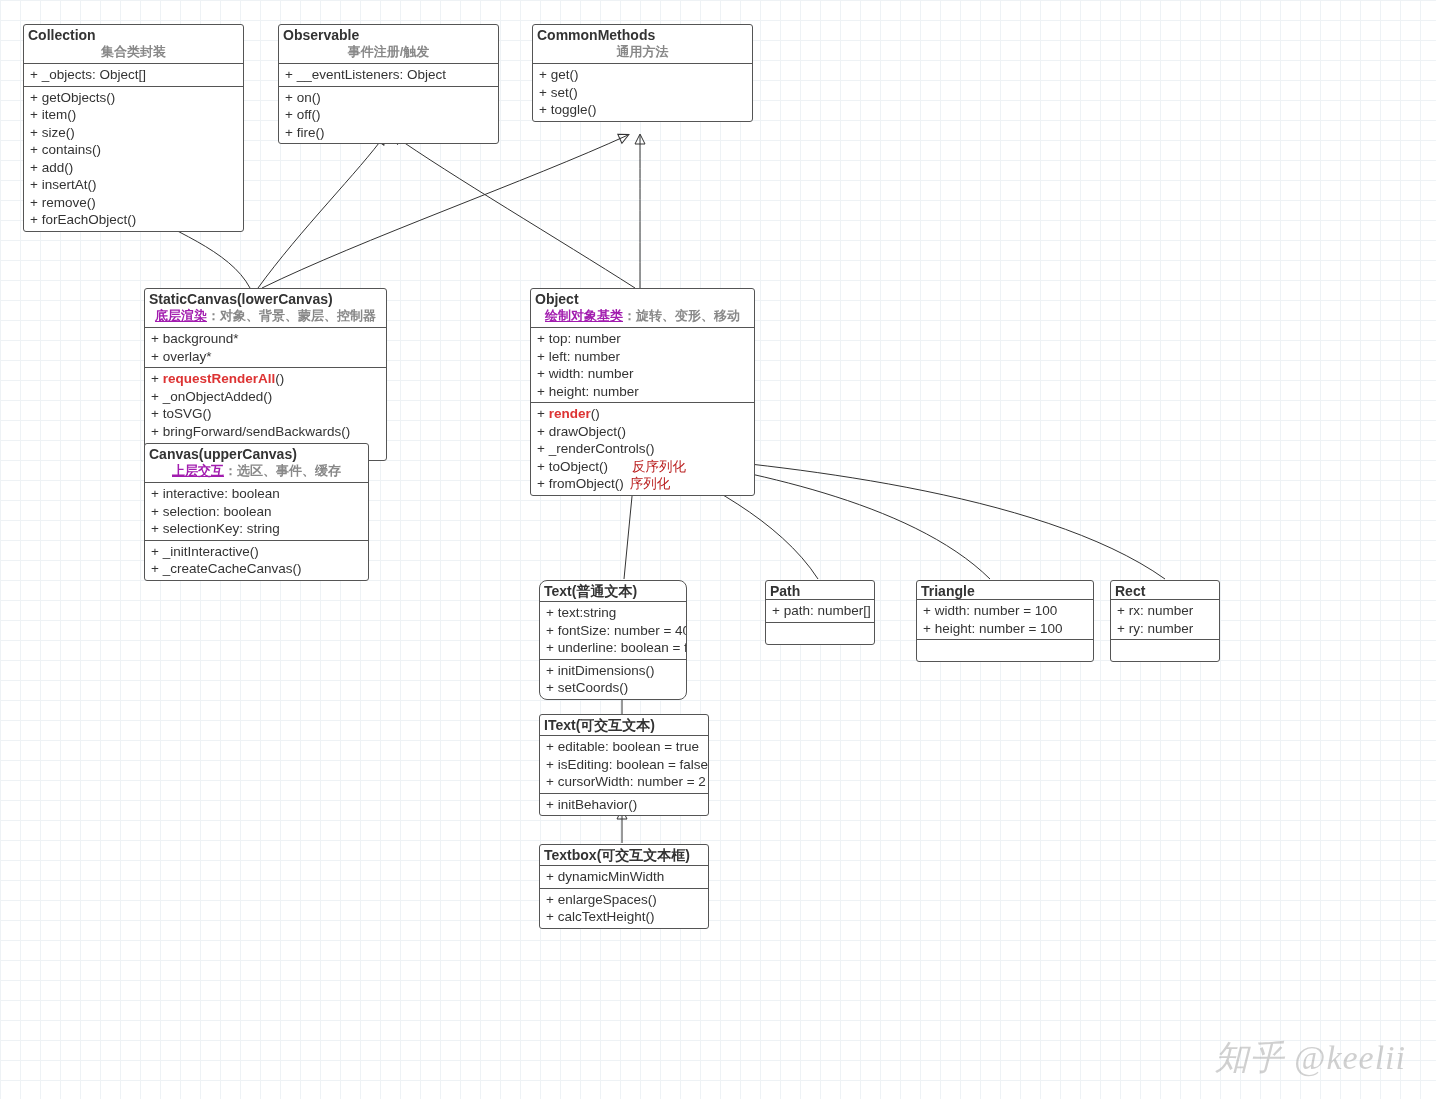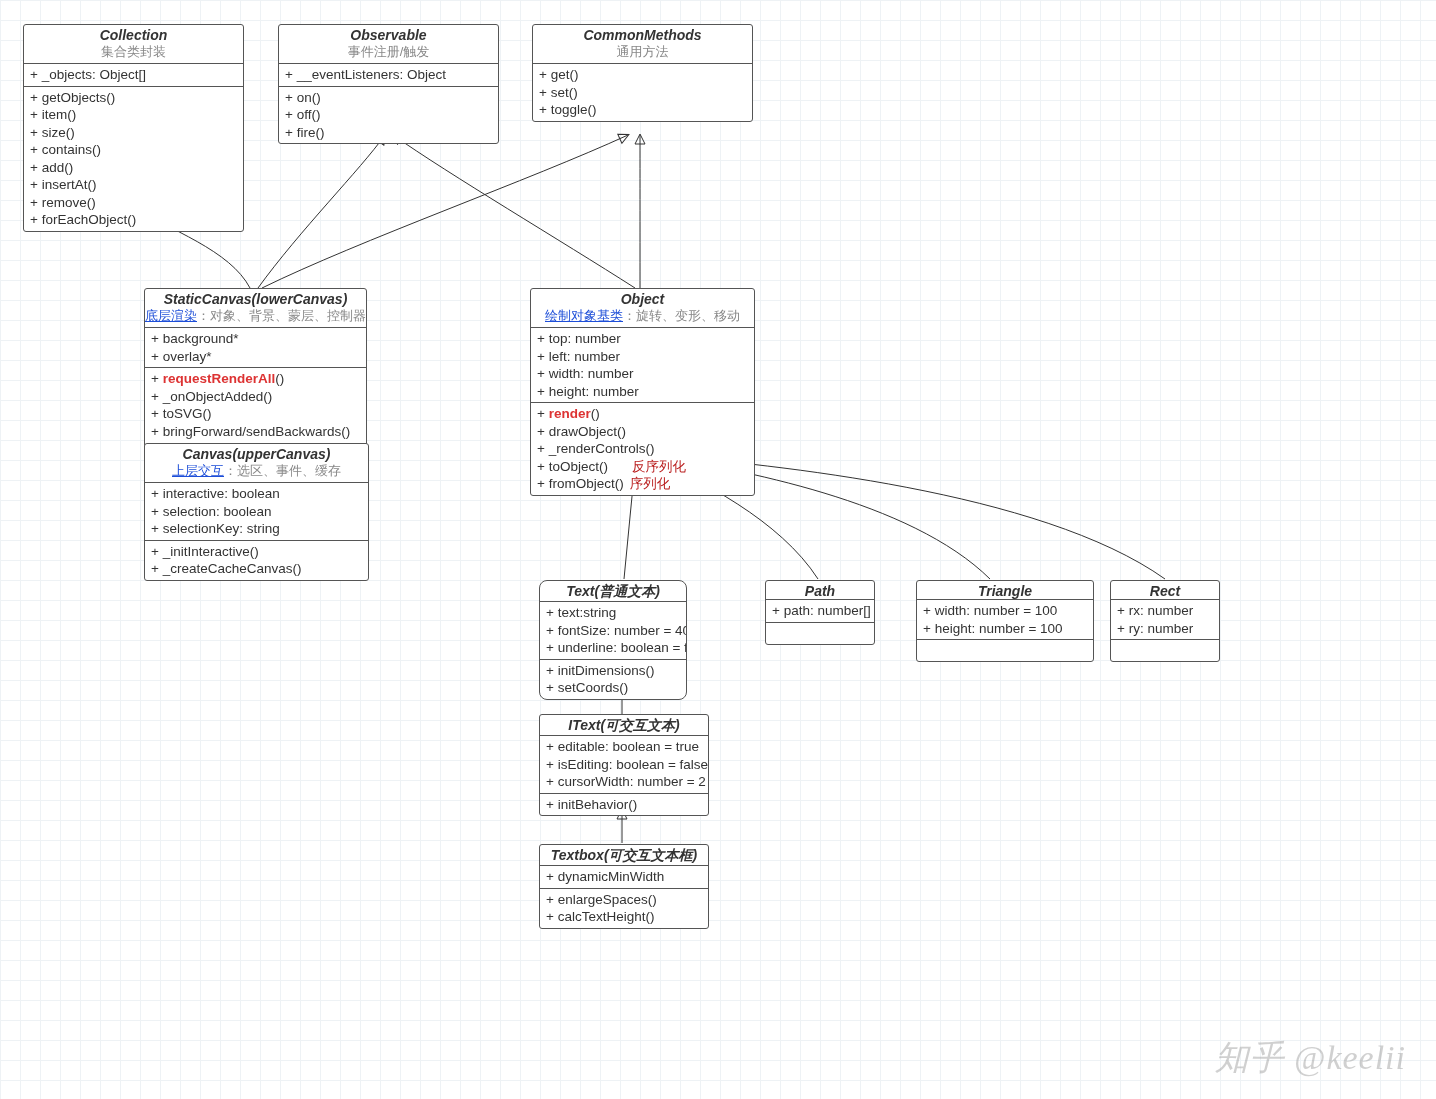--- a/index.html
+++ b/index.html
@@ -20,23 +20,23 @@
   }
   .arrows { position:absolute; inset:0; pointer-events:none; }
 
   .box {
     position:absolute;
     background:#fff;
     border:1px solid #555;
     border-radius:3px;
     overflow:hidden;
   }
-  .title { text-align:center; padding:2px 4px 0 4px; font-size:14px; font-weight:bold;font-style:italic; }
-  .subtitle { text-align:center; color:#888; font-size:13px; padding-bottom:2px; }
-  .subtitle .u { text-decoration:underline; color:#1d4ed8; }
+  .title { padding:2px 4px 0 4px; font-size:14px; font-weight:bold; }
+  .subtitle { text-align:center; color:#888; font-size:13px; padding-bottom:2px;font-weight:bold; }
+  .subtitle .u { text-decoration:underline; color:#a21caf; }
   .sect { border-top:1px solid #555; padding:2px 6px; line-height:1.3; }
   .sect div { white-space:nowrap; }
   .red { color:#d33; font-weight:bold; }
   .note { color:#b91c1c; display:inline-block; margin-left:24px; }
   .wm {
     position:absolute; right:30px; bottom:18px;
     font-size:34px; font-style:italic;
     color:rgba(150,150,150,.45);
     font-family:Georgia,serif;
     letter-spacing:1px;
@@ -107,21 +107,21 @@
 <div class="box" style="left:532px; top:24px; width:221px;">
   <div class="title">CommonMethods</div>
   <div class="subtitle">通用方法</div>
   <div class="sect">
     <div>+ get()</div>
       <div>+ set()</div>
       <div>+ toggle()</div>
   </div>
 </div>
 
-<div class="box" style="left:144px; top:288px; width:223px;">
+<div class="box" style="left:144px; top:288px; width:243px;">
   <div class="title">StaticCanvas(lowerCanvas)</div>
   <div class="subtitle"><span class="u">底层渲染</span><span>：对象、背景、蒙层、控制器</span></div>
   <div class="sect">
     <div>+ background*</div>
       <div>+ overlay*</div>
   </div>
   <div class="sect">
     <div><span>+ </span><span class="red">requestRenderAll</span>()</div>
     <div>+ _onObjectAdded()</div>
     <div>+ toSVG()</div>

